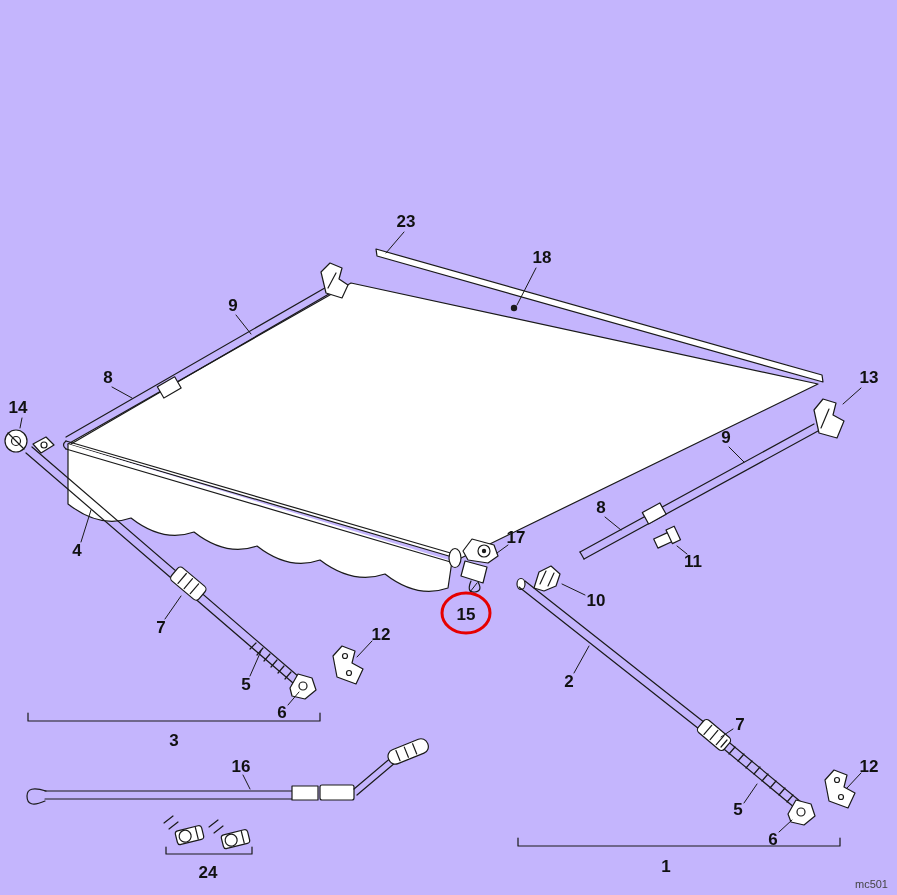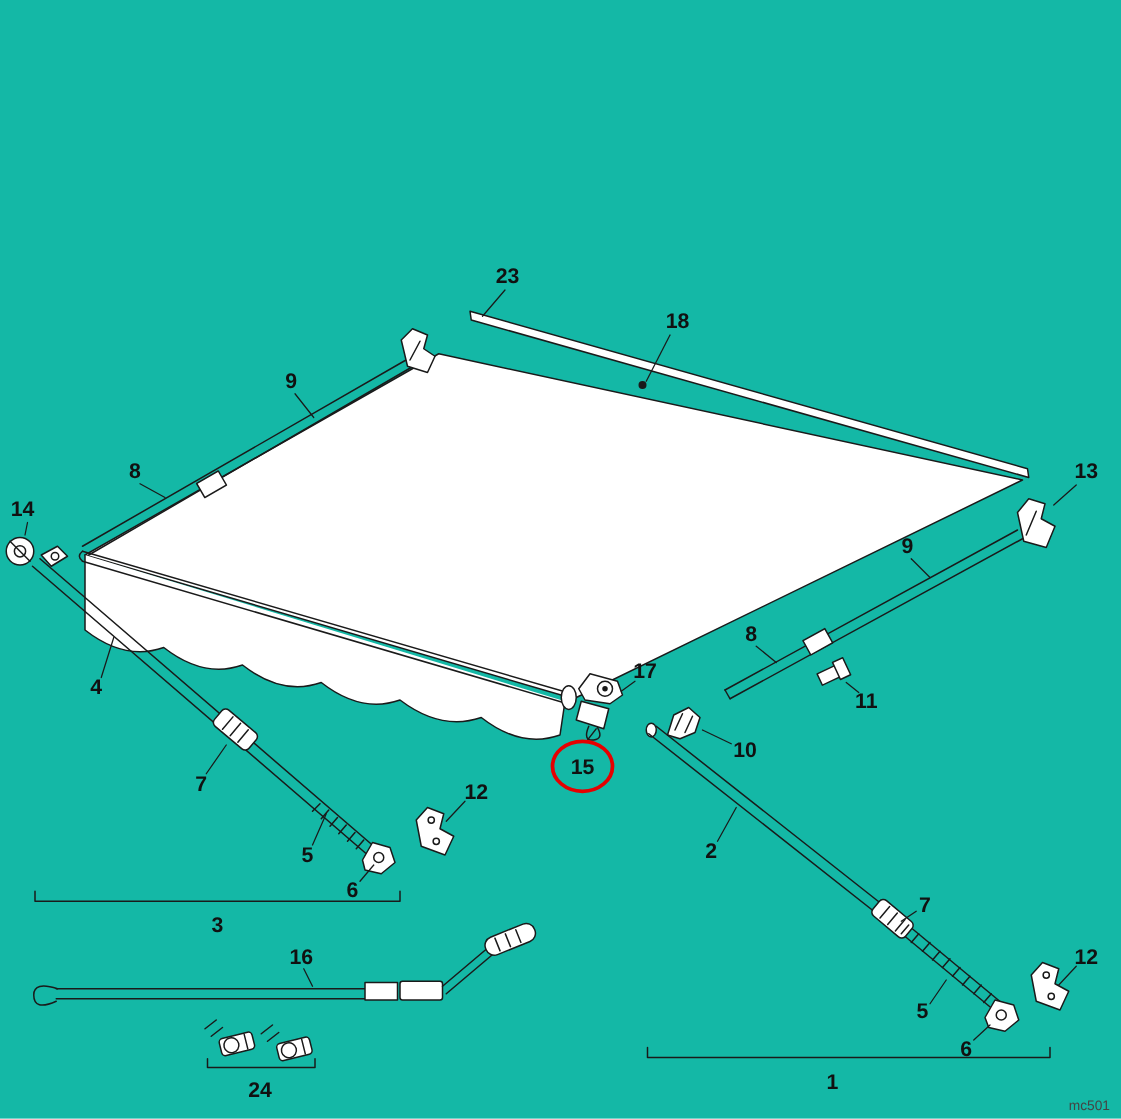--- a/index.html
+++ b/index.html
@@ -1,20 +1,20 @@
 <!DOCTYPE html>
 <html><head>
 <meta charset="utf-8">
 <style>
   html, body { margin: 0; padding: 0; background: #ffffff; }
   .page {
     position: relative;
     width: 897px;
     height: 895px;
-    background: #14b8a6;
+    background: #c4b5fd;
     overflow: hidden;
     font-family: "Liberation Sans", sans-serif;
   }
   svg { display: block; }
   .callout {
     font-family: "Liberation Sans", sans-serif;
     font-weight: bold;
     font-size: 17px;
     fill: #111111;
     text-anchor: middle;

